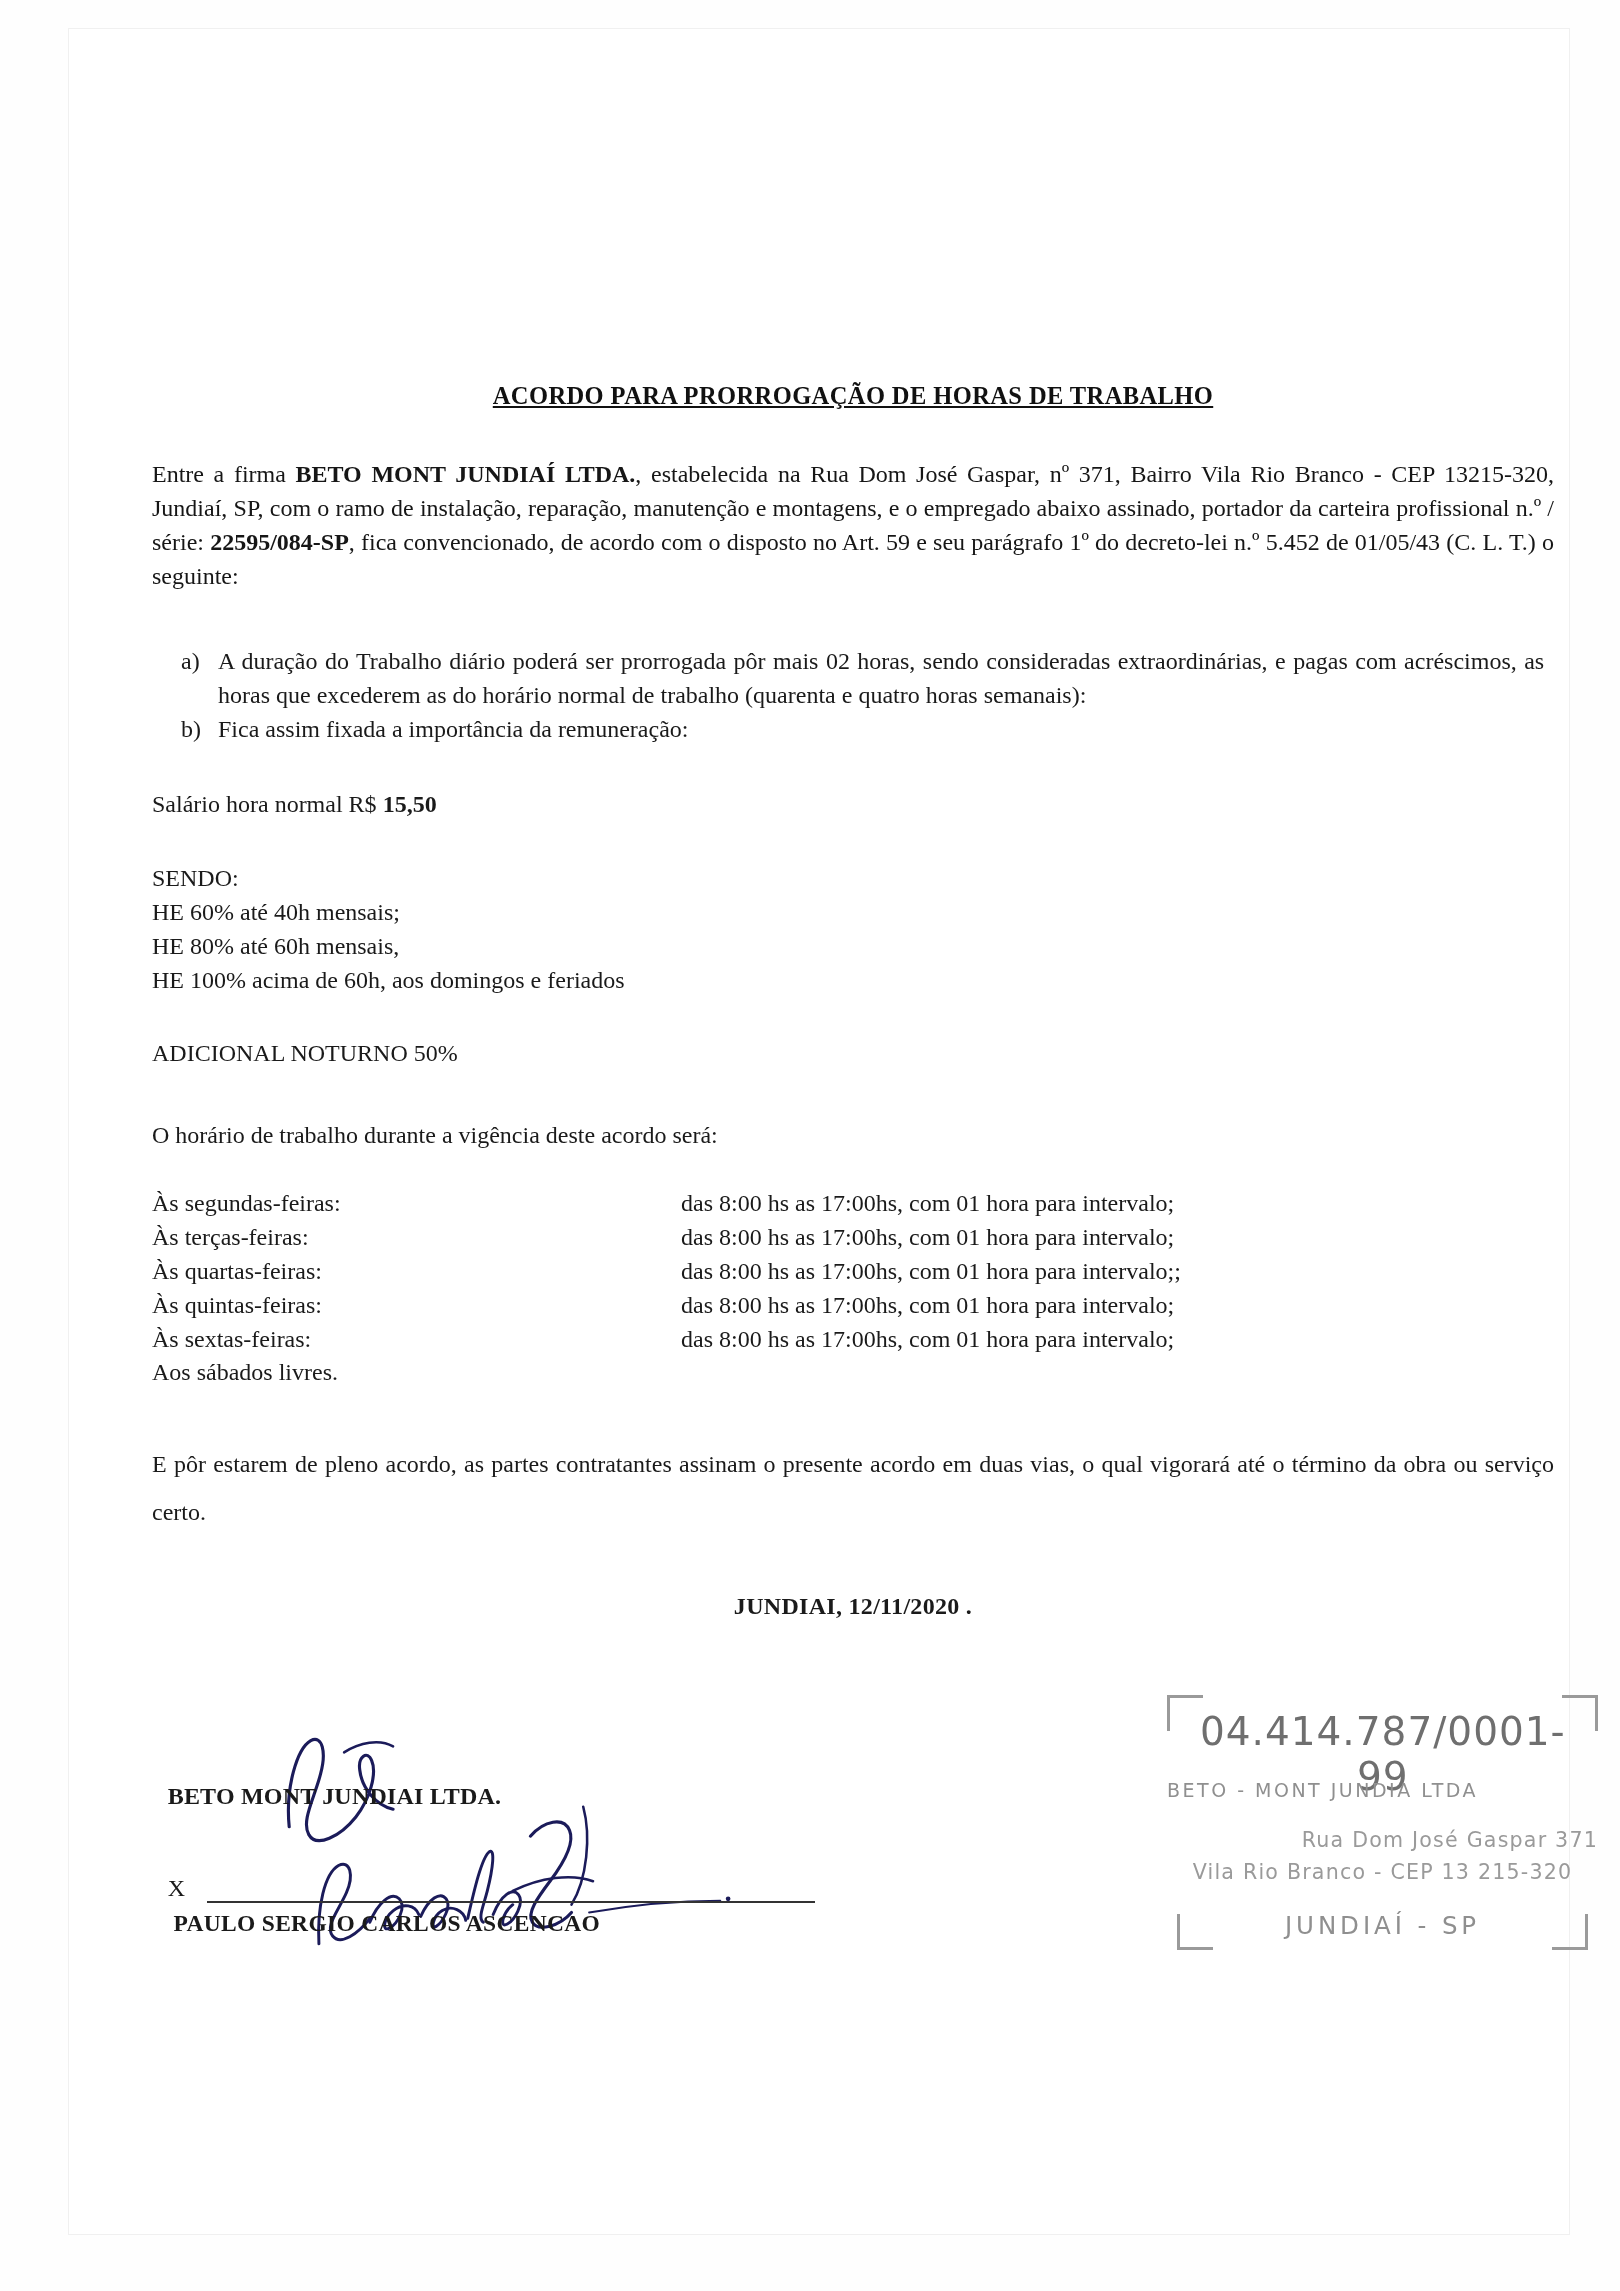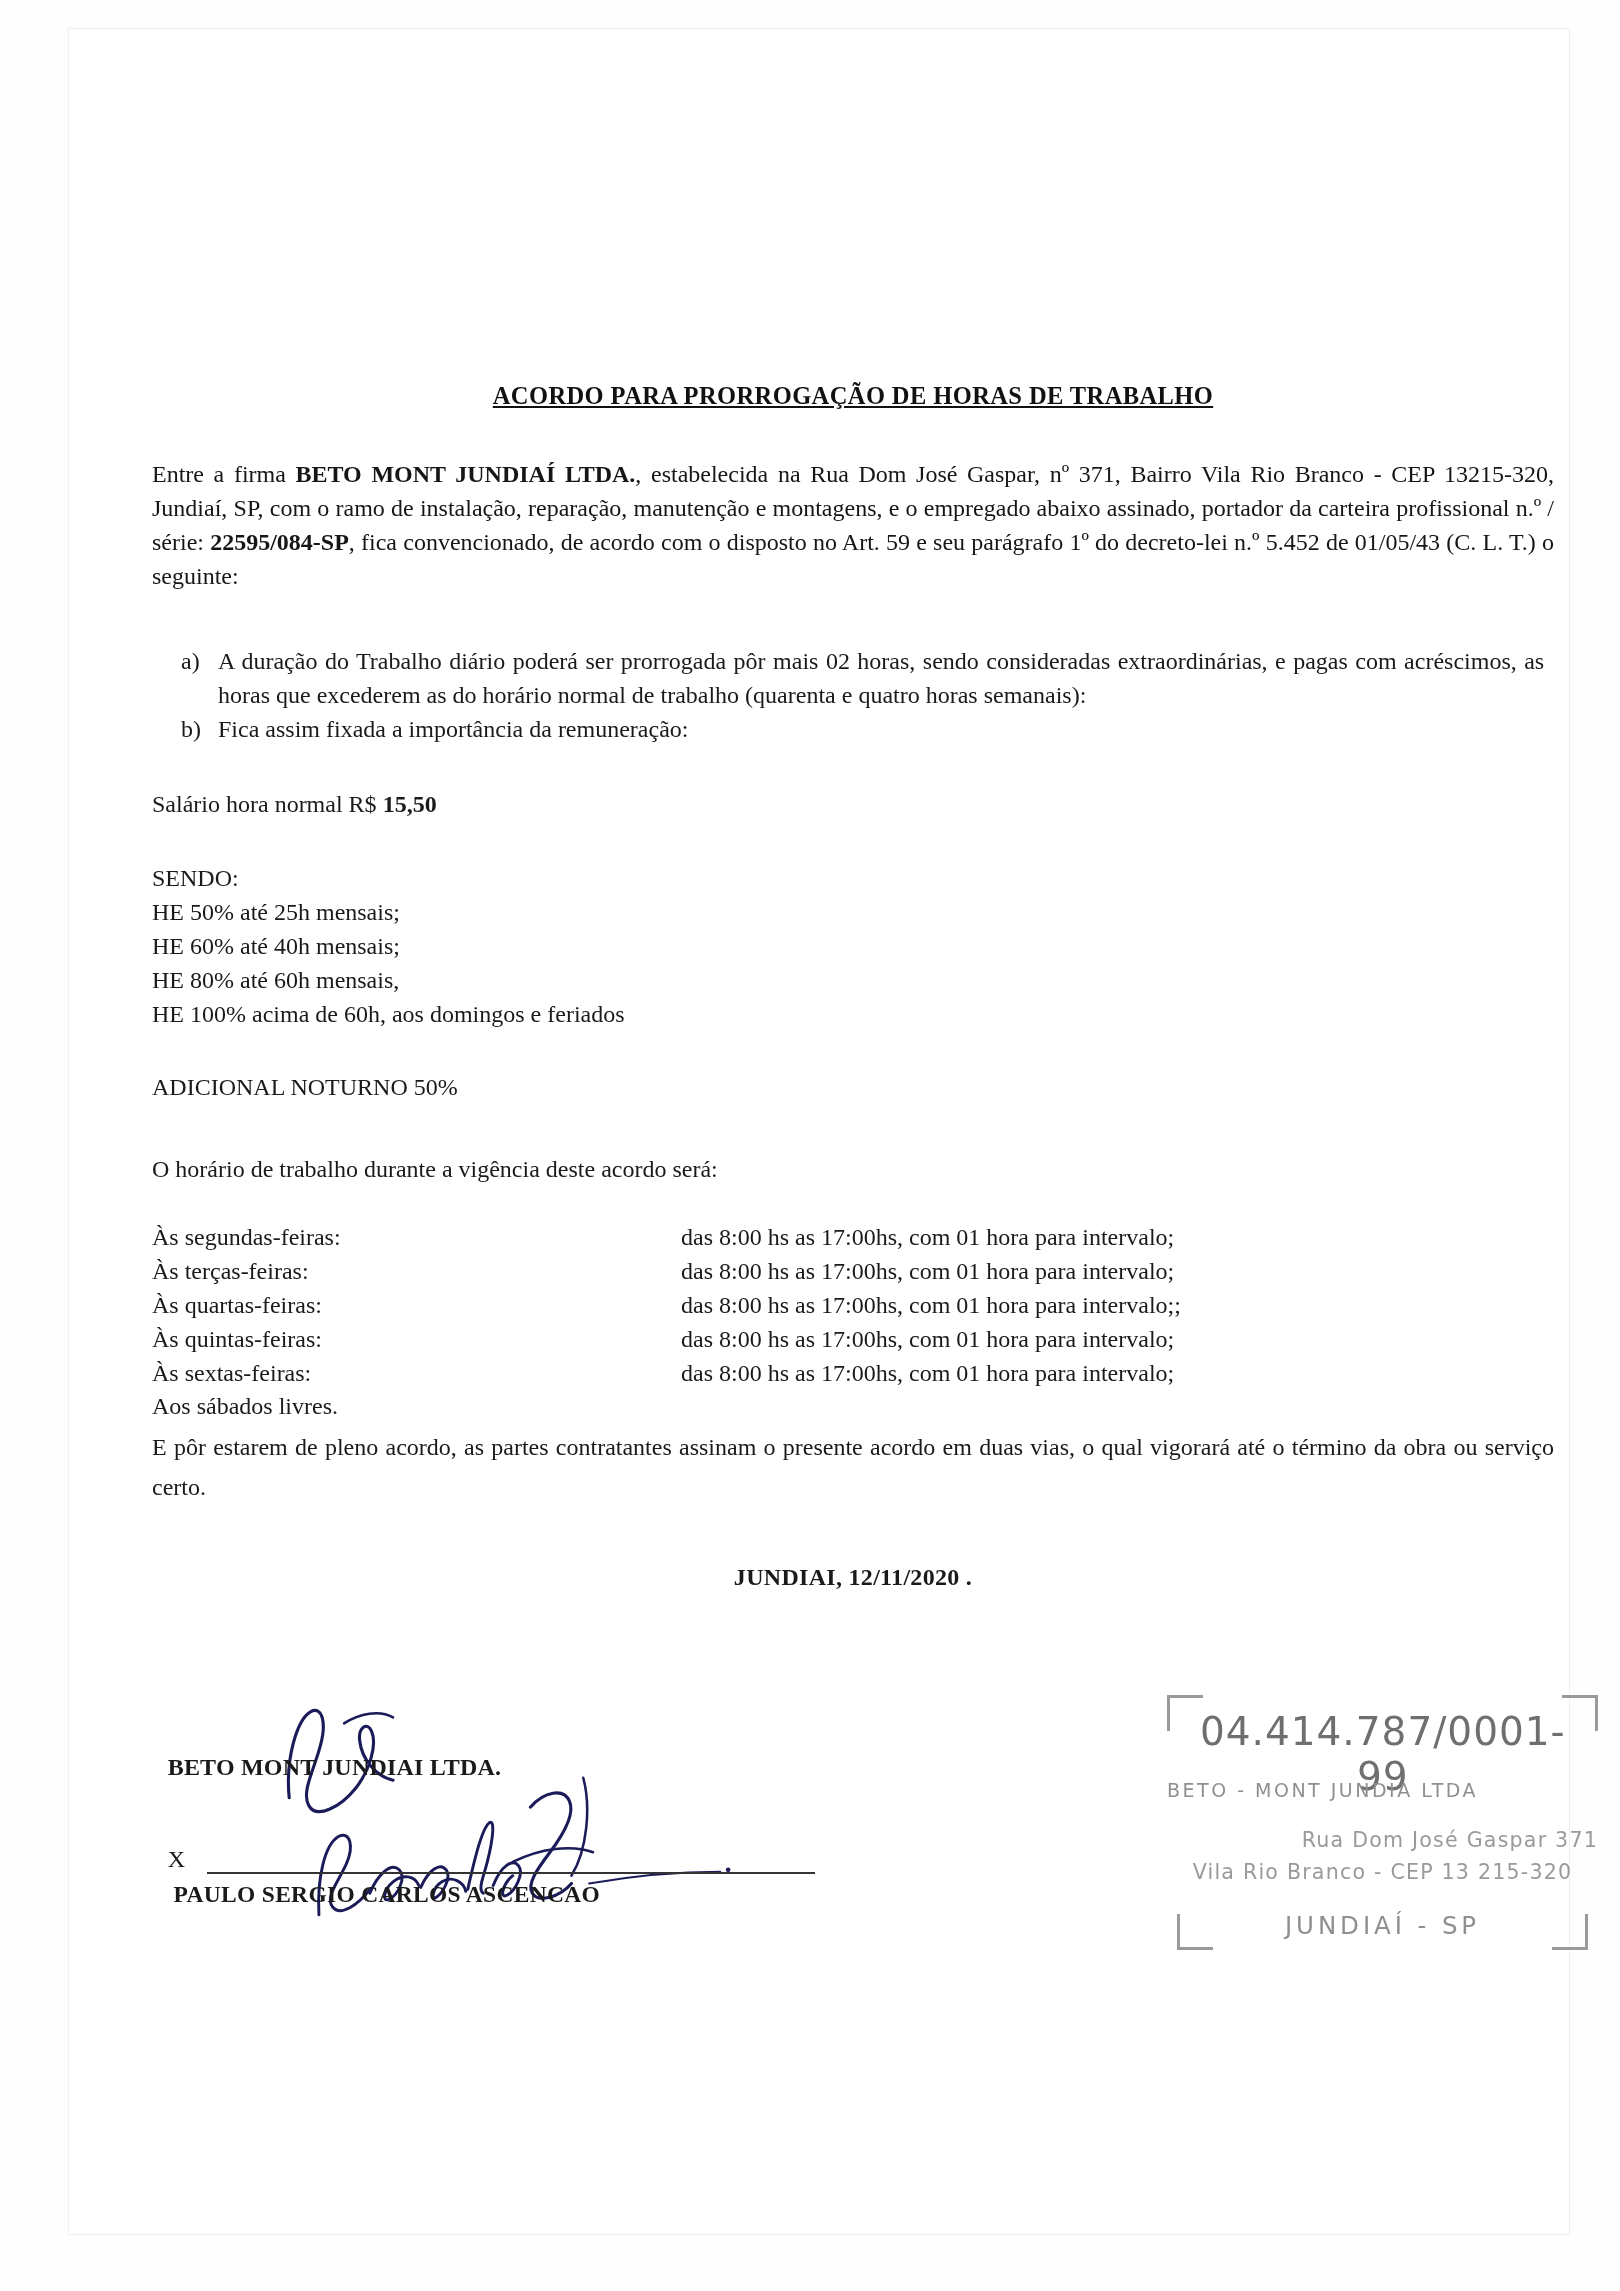--- a/index.html
+++ b/index.html
@@ -92,22 +92,23 @@
     border-collapse: collapse;
     font-size: 24px;
   }
   .sched-table td {
     padding: 0 0 6.9px 0;
     vertical-align: top;
   }
   .sched-day { width: 529px; }
   .closing {
     font-size: 24px;
-    line-height: 40px;
+    line-height: 48px;
     text-align: justify;
+    margin-top: 47px;
   }
   .city-date {
     text-align: center;
     font-weight: bold;
     font-size: 24px;
     margin-top: 57px;
     letter-spacing: 0.3px;
   }
   .sign-area {
     position: relative;
@@ -245,21 +246,20 @@
           <span class="clause-text">Fica assim fixada a importância da remuneração:</span>
         </div>
       </div>
 
       <div class="salary">
         <span>Salário hora normal R$ </span><b>15,50</b>
       </div>
 
       <div class="sending-block">
         <div>SENDO:</div>
-        <div>HE 50% até 25h mensais;</div>
         <div>HE 60% até 40h mensais;</div>
         <div>HE 80% até 60h mensais,</div>
         <div>HE 100% acima de 60h, aos domingos e feriados</div>
       </div>
 
       <div class="adicional">ADICIONAL NOTURNO 50%</div>
 
       <div class="schedule-lead">O horário de trabalho durante a vigência deste acordo será:</div>
 
       <table class="sched-table">

